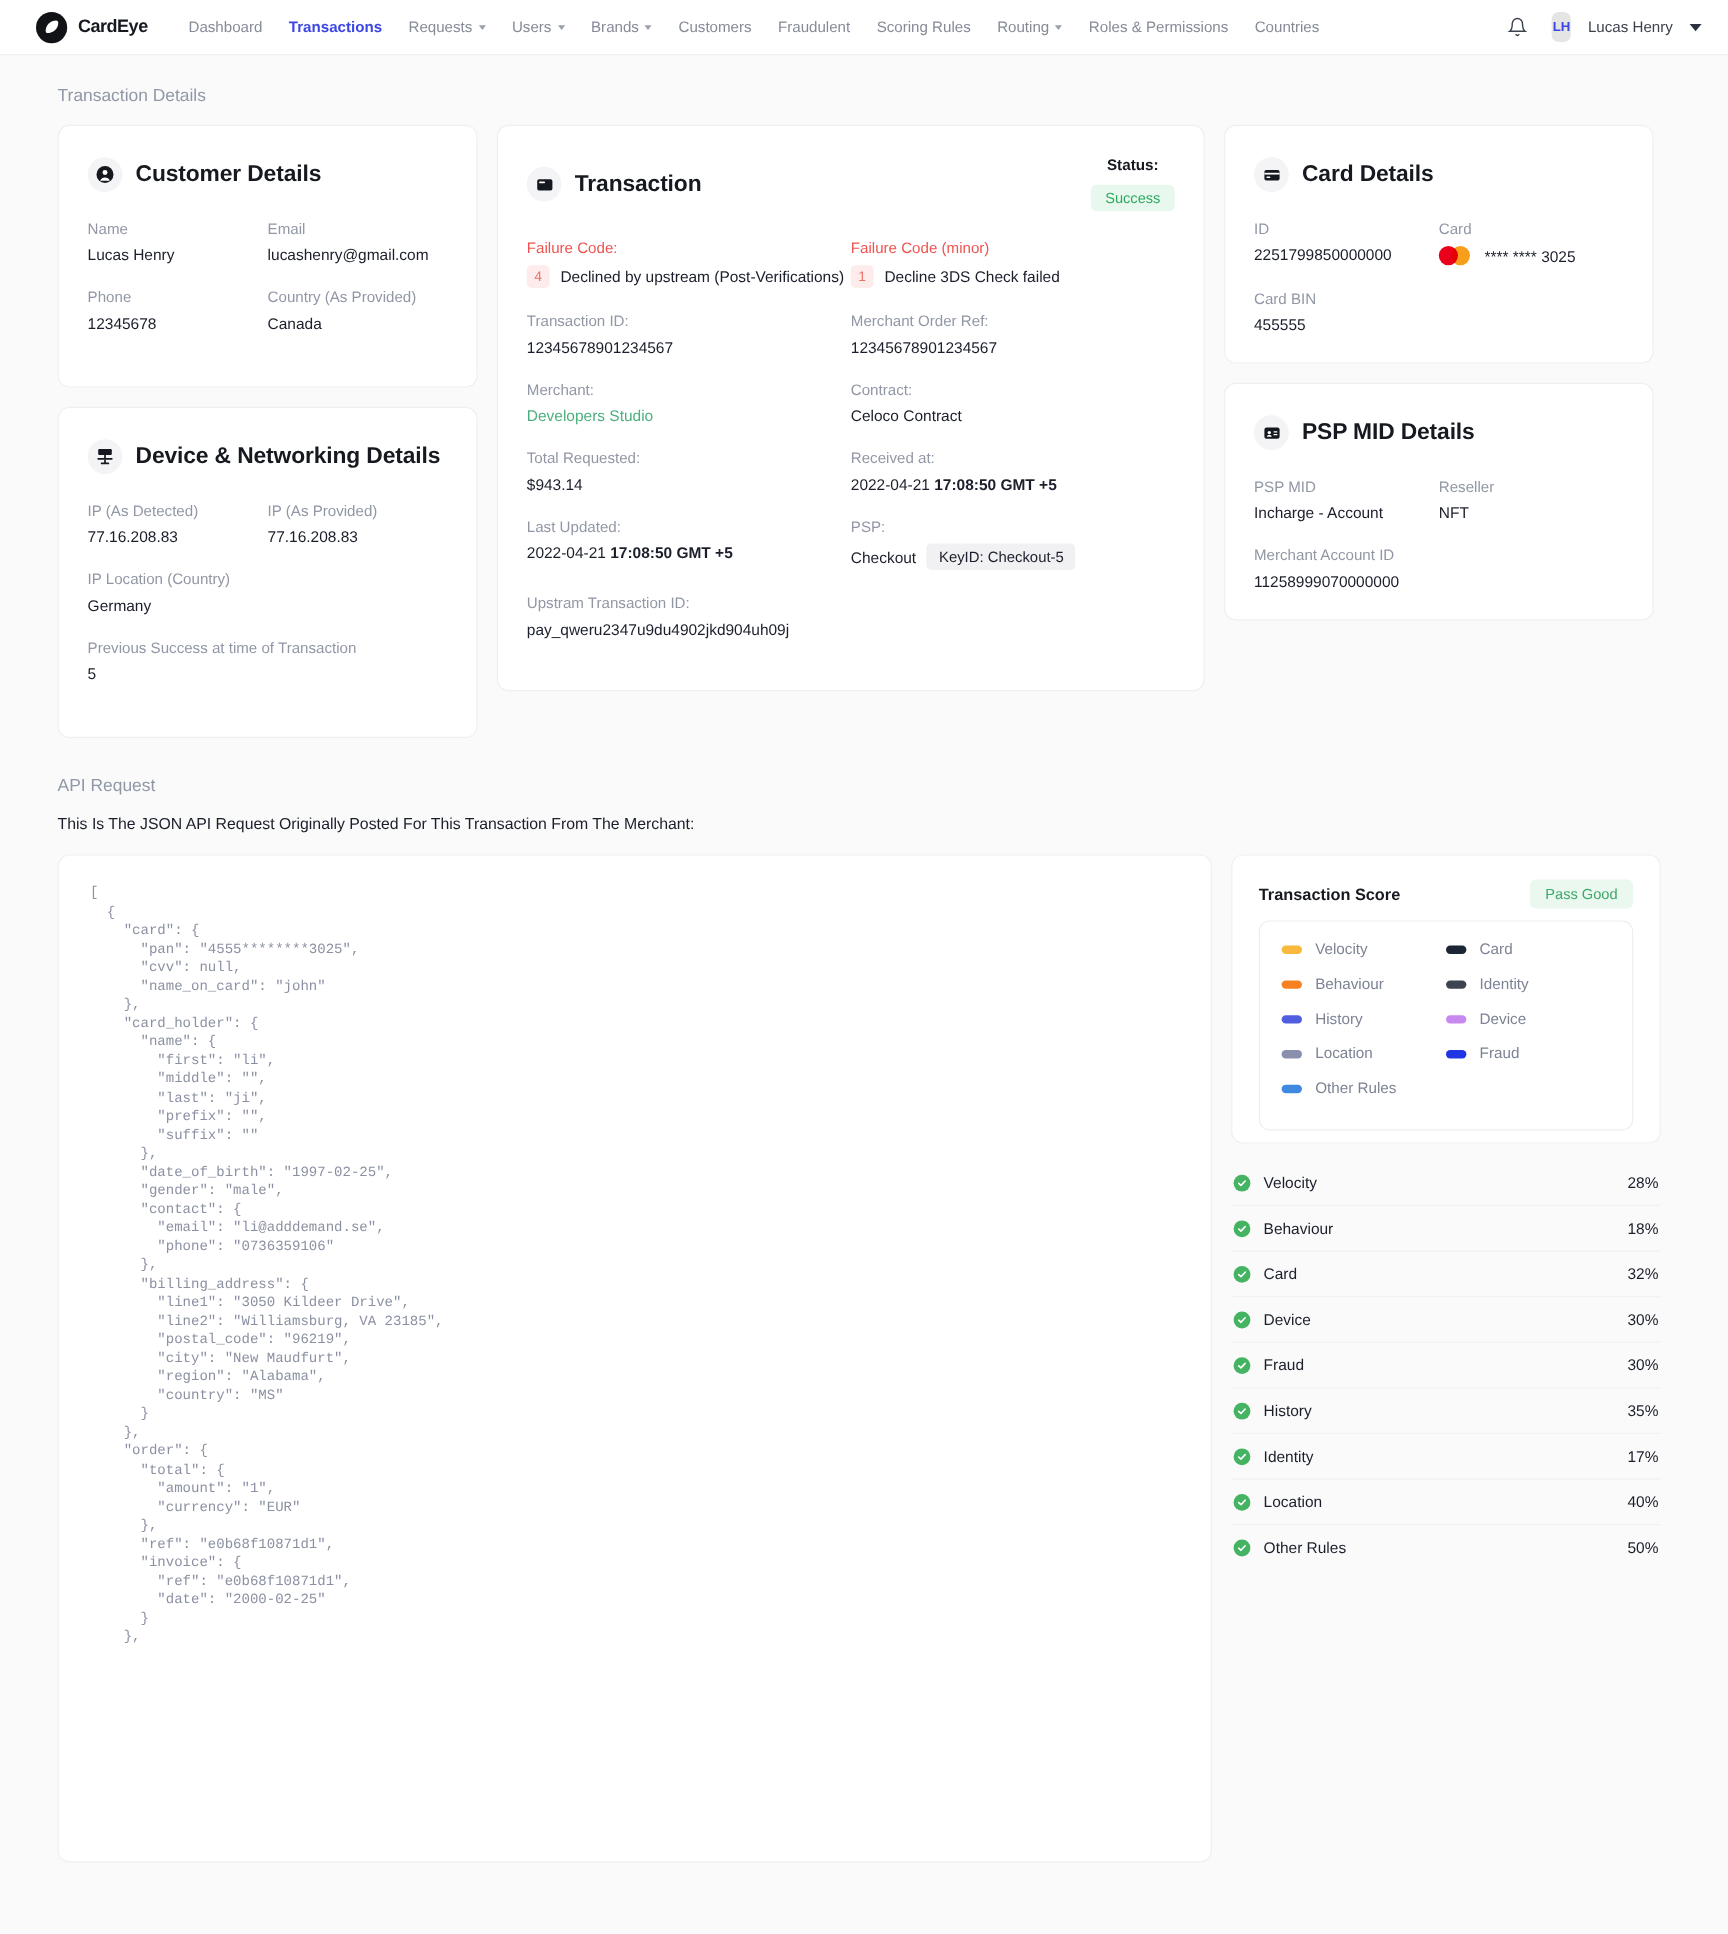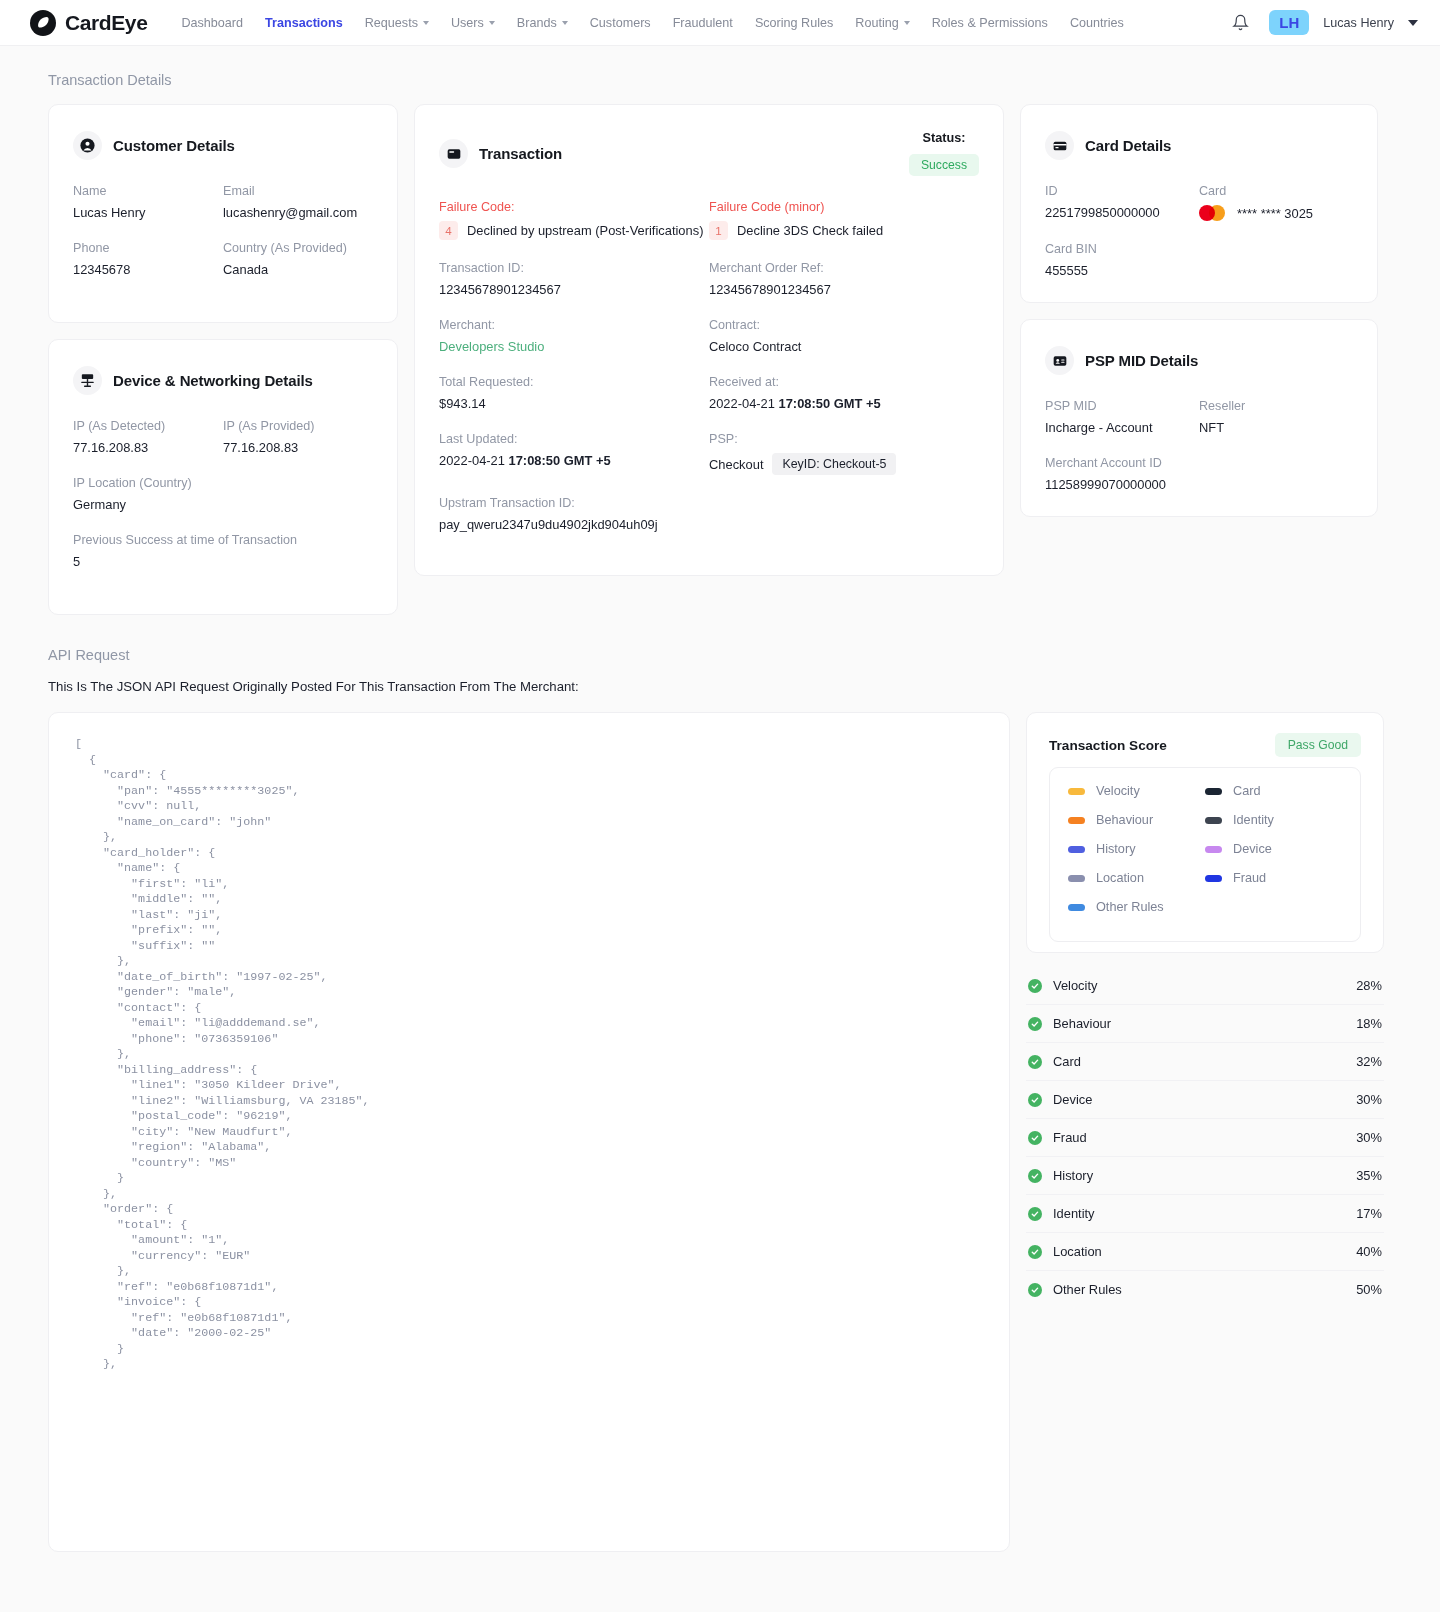--- a/index.html
+++ b/index.html
@@ -19,36 +19,36 @@
     align-items: center;
     padding: 0 22px 0 30px;
     border-bottom: 1px solid #f0f0f2;
   }
   .brand { display: flex; align-items: center; gap: 9px; margin-right: 34px; }
   .brand-mark {
     width: 26px; height: 26px; border-radius: 50%;
     background: #111317; display: flex; align-items: center; justify-content: center;
   }
   .brand-mark svg { display: block; }
-  .brand-name { font-size: 21px; font-weight: 700; letter-spacing: -0.4px; color: #15181f; }
+  .brand-name { font-size: 15px; font-weight: 700; letter-spacing: -0.4px; color: #15181f; }
 
   .nav-links { display: flex; align-items: center; gap: 22px; }
   .nav-link {
     font-size: 12.6px; color: #868b98; cursor: pointer;
     display: flex; align-items: center; gap: 5px; white-space: nowrap;
   }
   .nav-link.active { color: #3b46e3; font-weight: 700; }
   .caret { width: 0; height: 0; border-left: 3.6px solid transparent; border-right: 3.6px solid transparent;
            border-top: 4.4px solid #9aa0ad; margin-top: 1px; }
 
   .nav-right { margin-left: auto; display: flex; align-items: center; gap: 14px; }
   .bell { width: 30px; height: 30px; display: flex; align-items: center; justify-content: center; cursor: pointer; }
   .avatar {
-    width: 40px; height: 25px; border-radius: 6px; background: #7dd3fc;
-    color: #3b46e3; font-size: 15px; font-weight: 700;
+    width: 16px; height: 25px; border-radius: 6px; background: #e5e5e5;
+    color: #3b46e3; font-size: 11px; font-weight: 700;
     display: flex; align-items: center; justify-content: center;
   }
   .user-name { font-size: 12.6px; color: #3c414e; font-weight: 400; }
   .caret-dark { width: 0; height: 0; border-left: 5px solid transparent; border-right: 5px solid transparent;
                 border-top: 6px solid #2c3140; }
 
   
   .page { padding: 26px 32px 30px 48px; }
   .section-title { font-size: 14.5px; color: #9097a6; font-weight: 400; margin-bottom: 16px; }
 
@@ -61,21 +61,21 @@
     background: #ffffff; border: 1px solid #efeff2; border-radius: 10px;
     padding: 26px 24px 24px 24px;
   }
 
   .card-head { display: flex; align-items: center; gap: 11px; margin-bottom: 24px; }
   .card-head-row { display: flex; align-items: center; margin-bottom: 24px; }
   .icon-badge {
     width: 29px; height: 29px; border-radius: 50%; background: #f4f4f6;
     display: flex; align-items: center; justify-content: center; flex: none;
   }
-  .card-title { font-size: 15px; font-weight: 700; color: #16191f; letter-spacing: -0.1px; }
+  .card-title { font-size: 19px; font-weight: 700; color: #16191f; letter-spacing: -0.1px; }
 
   .status-wrap { margin-left: auto; display: flex; align-items: center; gap: 9px; flex-direction: column; }
   .status-label { font-size: 12.7px; font-weight: 700; color: #16191f; }
   .pill-success {
     background: #e8f8ee; color: #2eaa5f; font-size: 12.2px;
     padding: 4px 12px; border-radius: 5px;
   }
 
   .fields { display: flex; flex-wrap: wrap; }
   .field { margin-bottom: 21px; }

